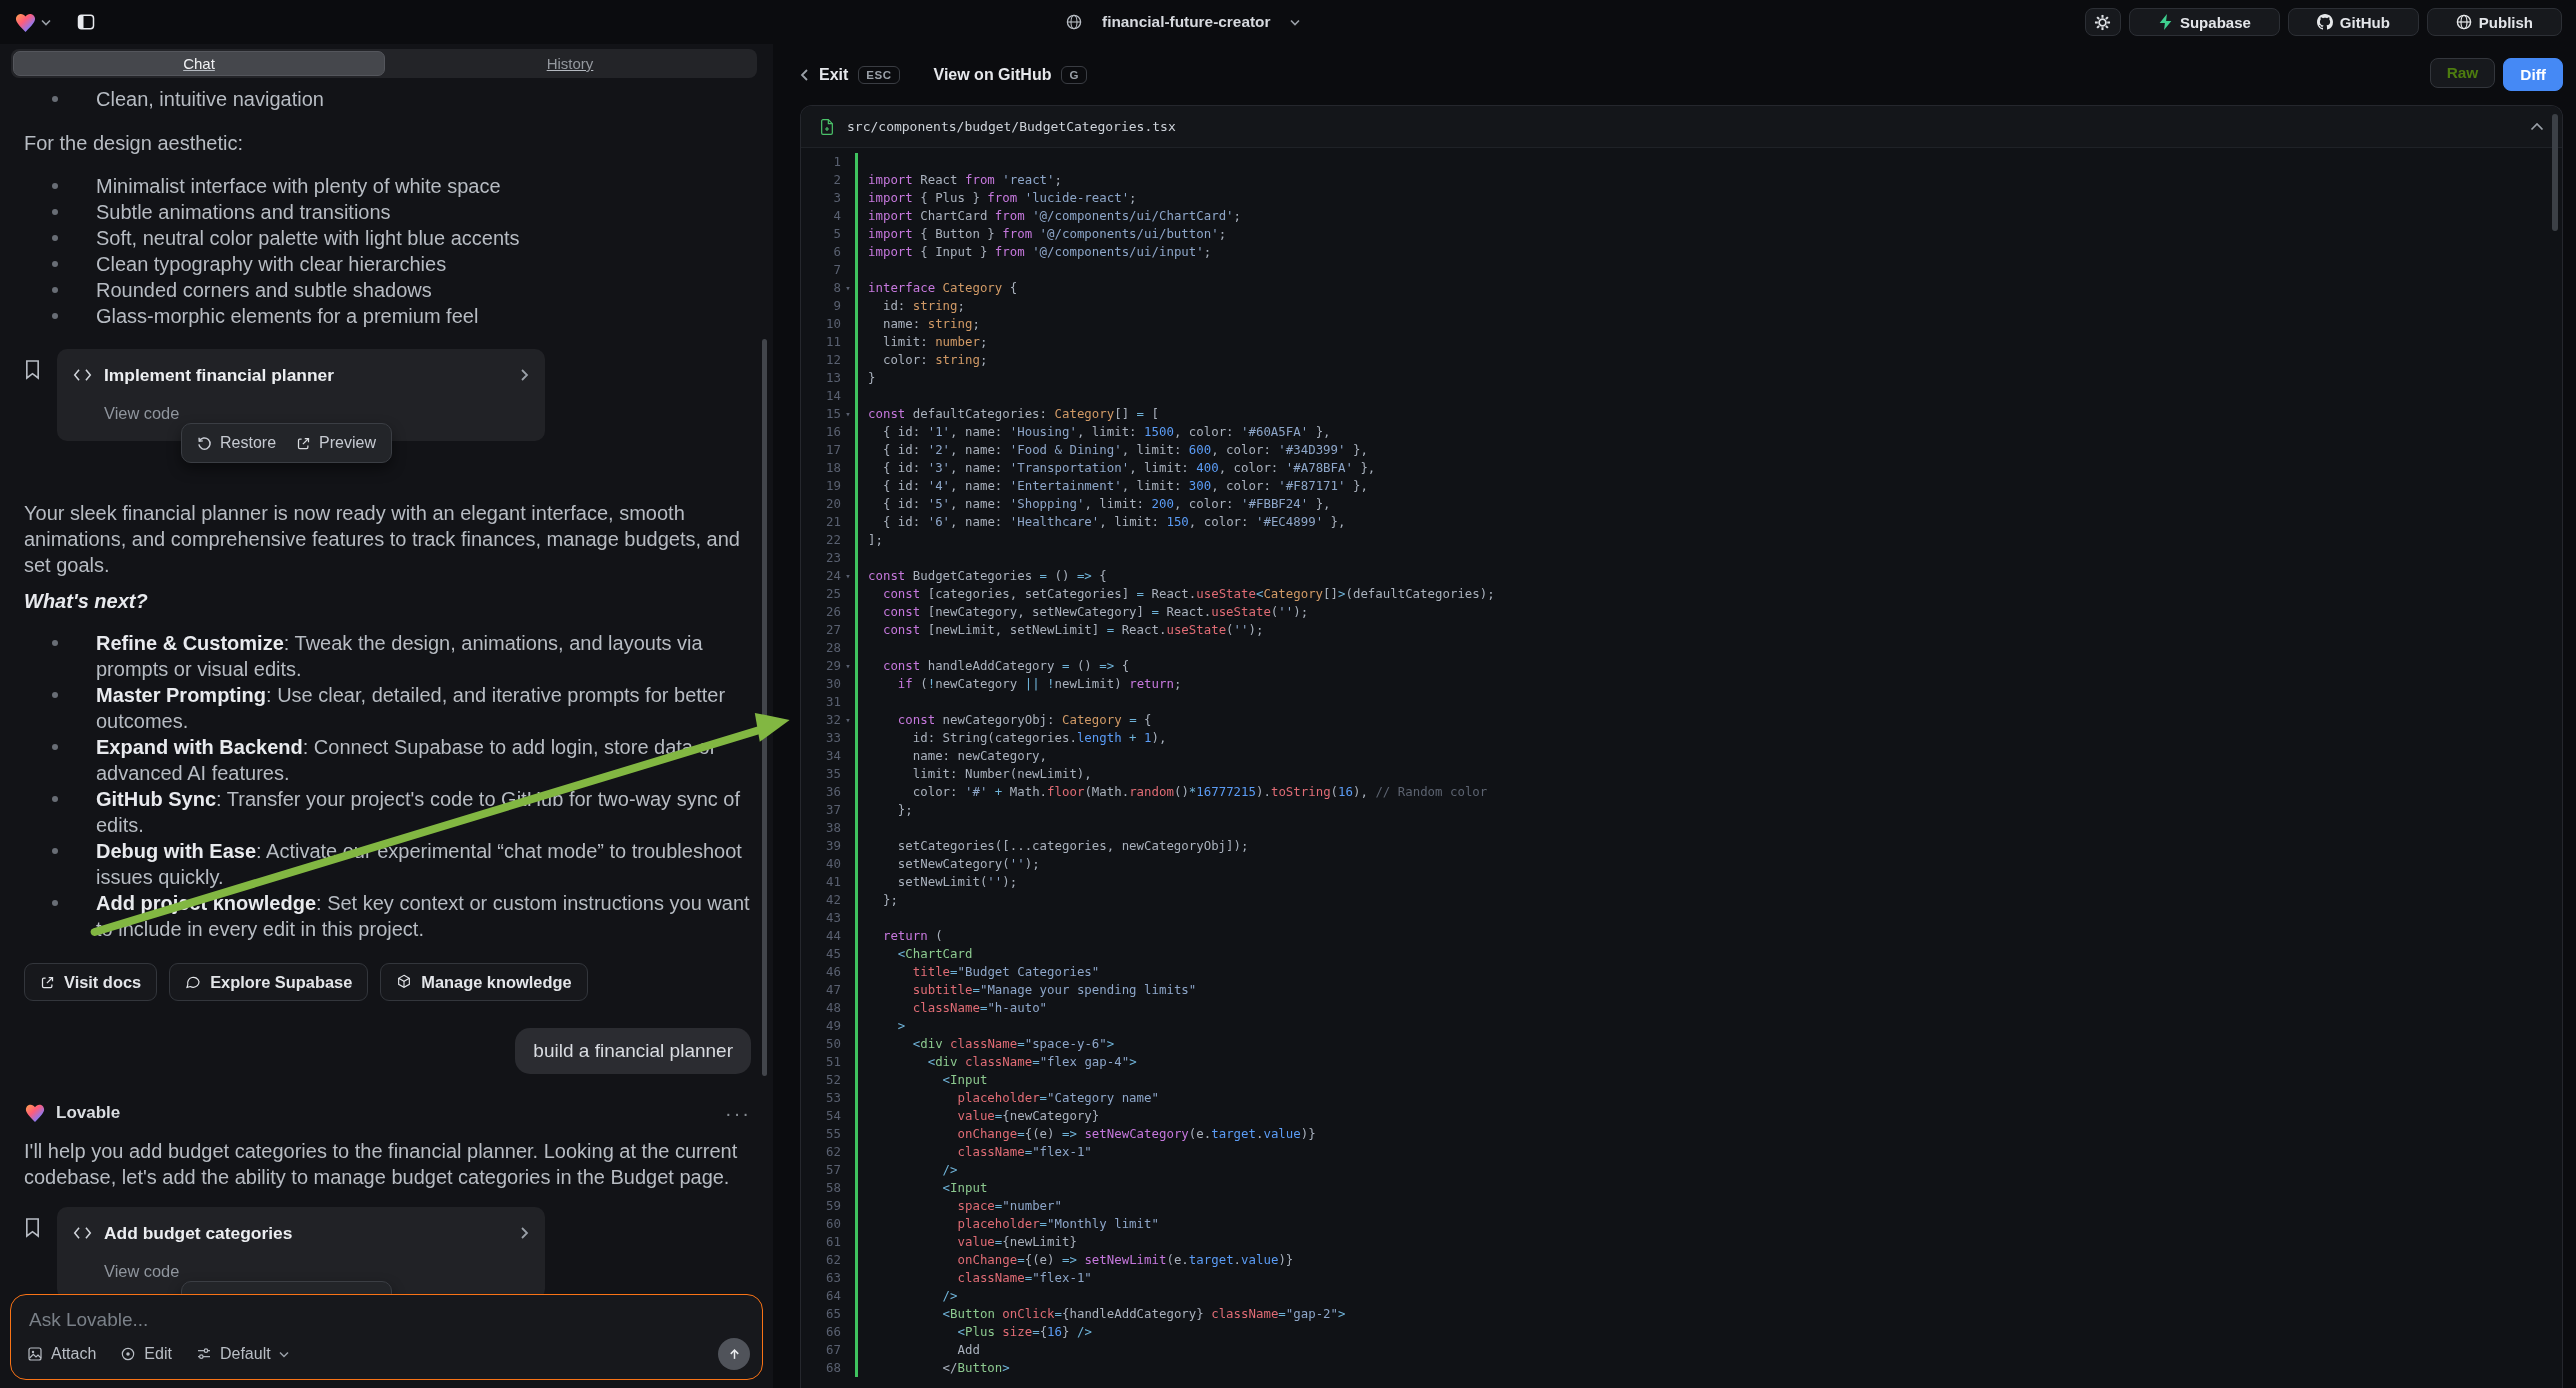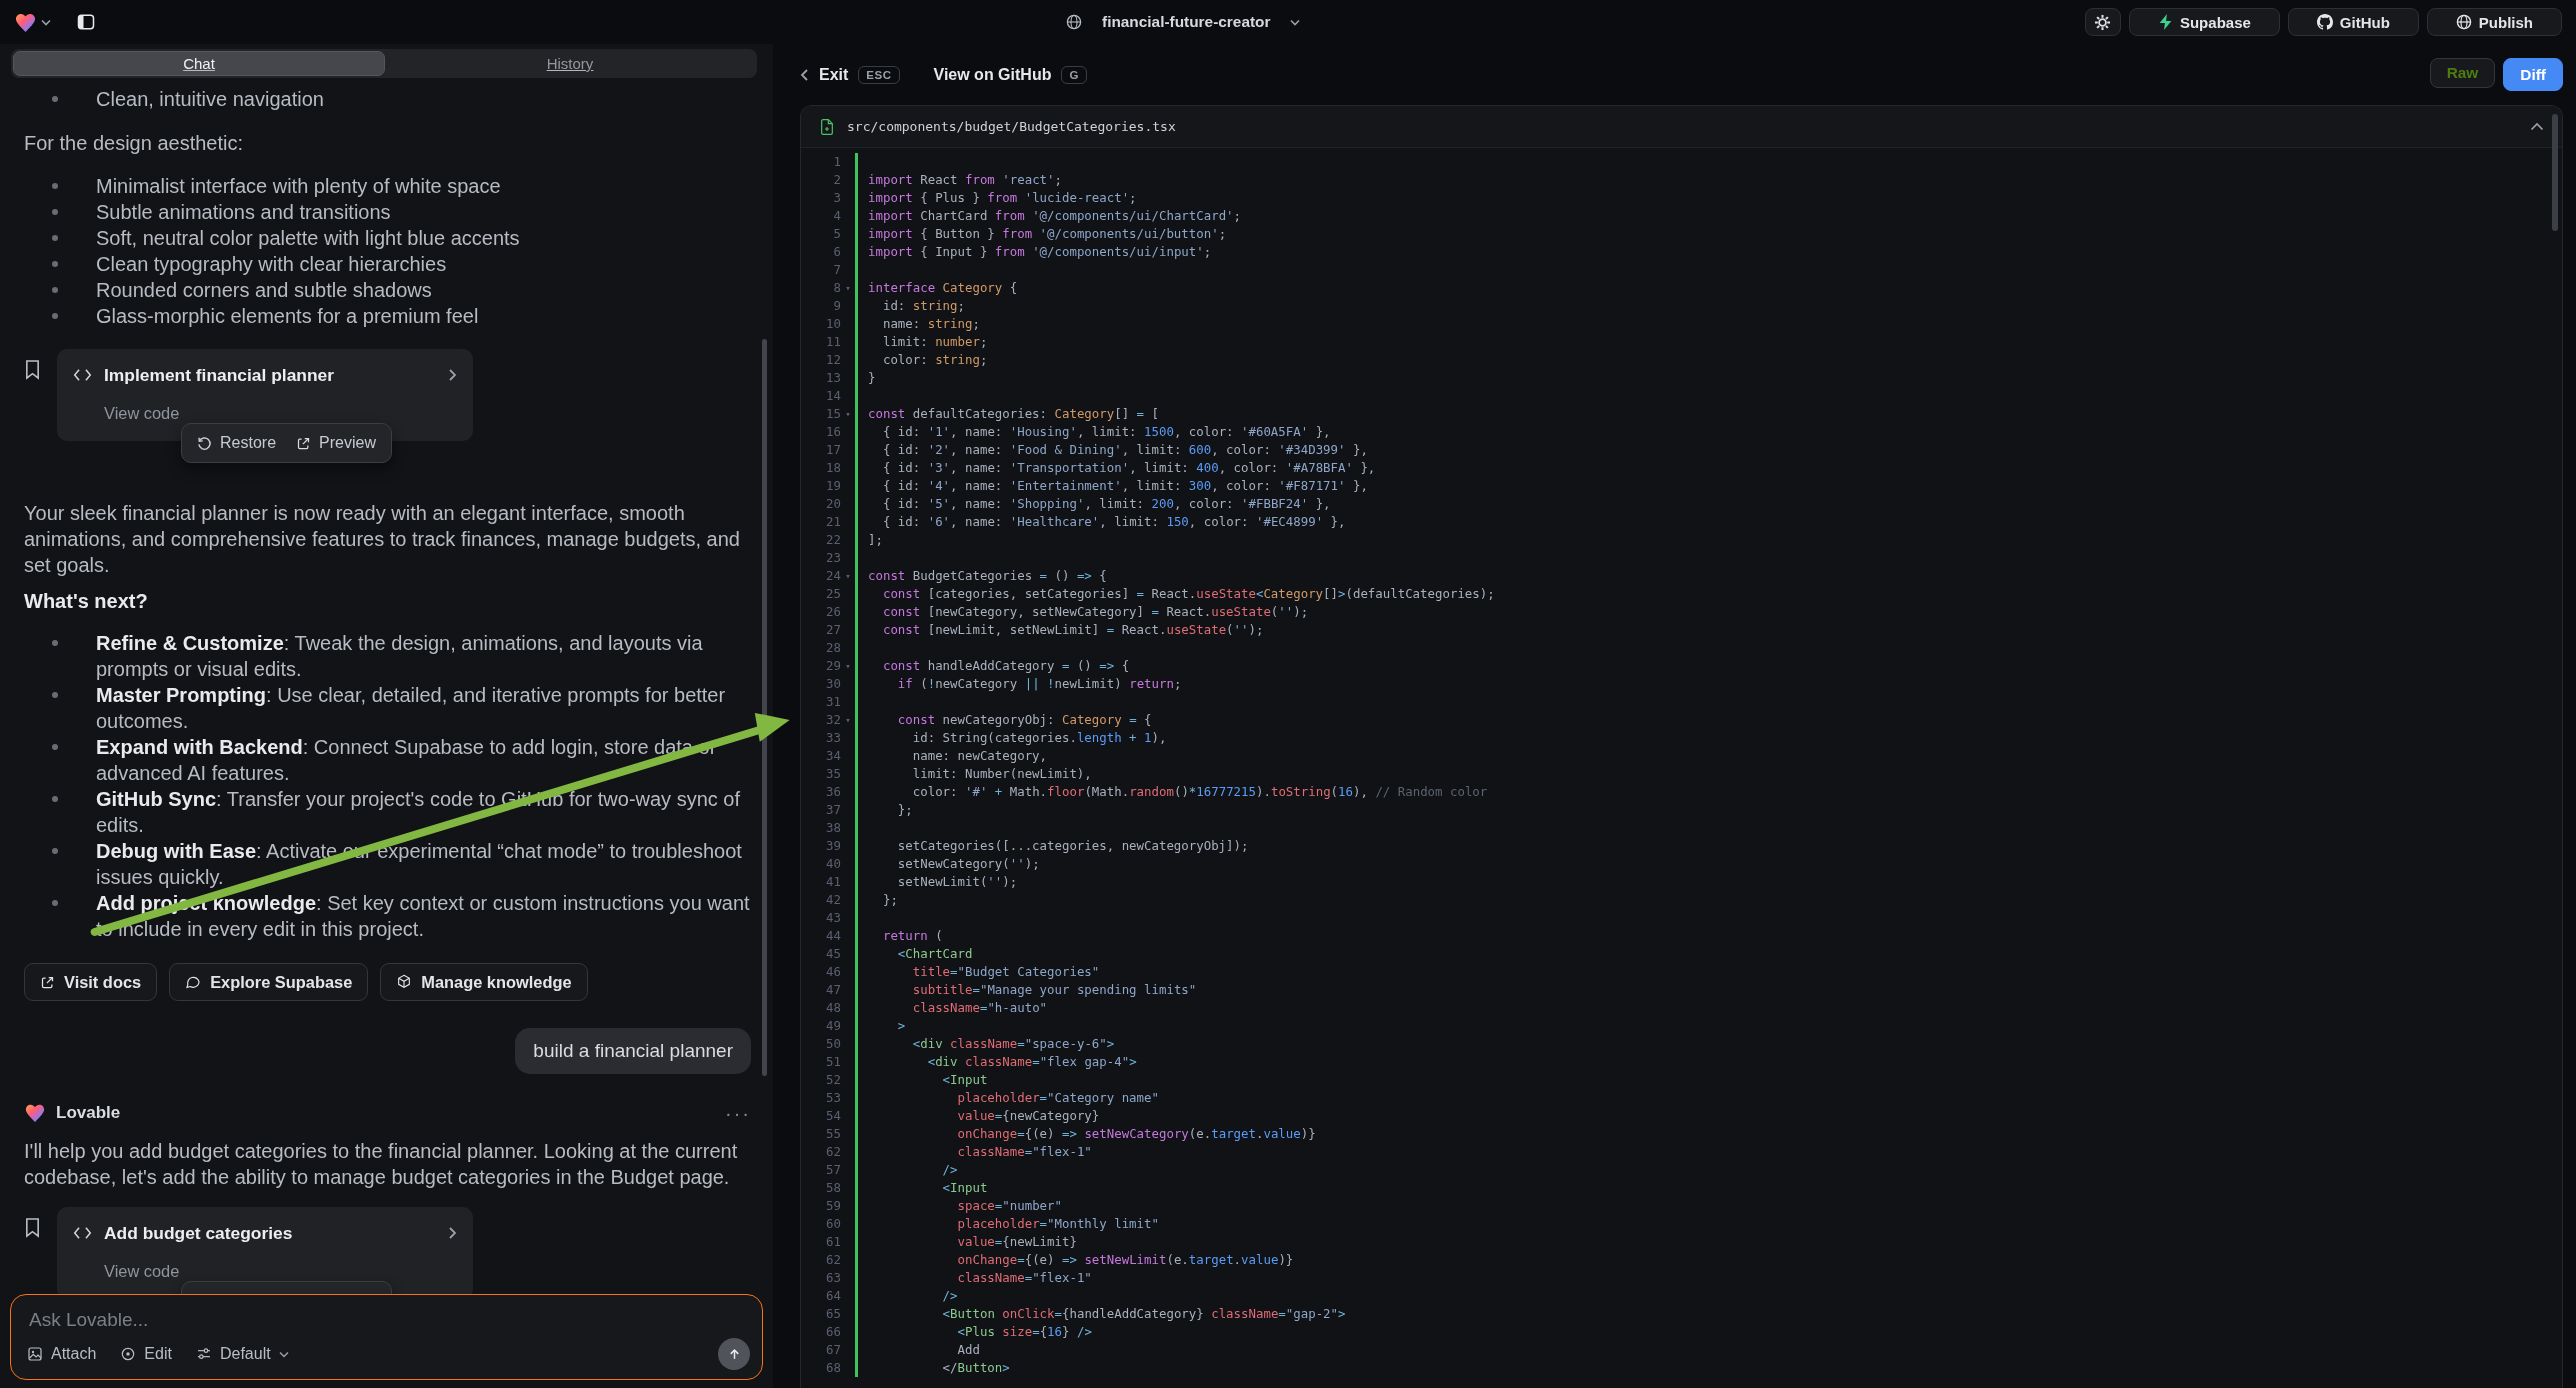--- a/index.html
+++ b/index.html
@@ -22,25 +22,25 @@
   .chat-panel { position:absolute; top:44px; left:0; width:773px; bottom:0; background:#121317; }
   .tabs { position:absolute; top:5px; left:11px; right:16px; height:29px; background:#232428; border-radius:8px; display:flex; padding:2px;text-decoration:underline; }
   .tab { flex:1; display:flex; align-items:center; justify-content:center; font-size:15px; color:#94989e; border-radius:7px; cursor:pointer; }
   .tab.active { background:#45474c; color:#f0f1f3; border:1px solid #54565c; }
   .chat-scroll { position:absolute; top:34px; left:0; right:0; bottom:0; padding:8px 22px 0 24px; overflow:hidden; display:flex; flex-direction:column; align-items:stretch; font-size:20px; line-height:26px; color:#b7bcc3; }
   .msg-p { margin-top:18px; }
   .bullet-list { list-style:none; margin-top:17px; }
   .bullet-list li { display:flex; gap:38px; }
   .bullet-list .dot { width:6px; height:6px; border-radius:50%; background:#686d75; flex:none; margin-top:10px; margin-left:28px; }
   .bold { color:#e8eaee; font-weight:700; }
-  .h-bold { margin-top:10px; color:#e8eaee; font-weight:700; }
+  .h-bold { margin-top:10px; color:#e8eaee; font-weight:700;font-style:italic; }
 
   .vcard-wrap { position:relative; margin:20px 0 30px 0; padding-left:33px; width:458px; }
   .bm-icon { position:absolute; left:0; top:10px; }
-  .vcard { width:416px; background:#212226; border-radius:10px; padding:13px 16px 15px; position:relative; }
+  .vcard { width:488px; background:#212226; border-radius:10px; padding:13px 16px 15px; position:relative; }
   .vcard-row1 { display:flex; align-items:center; gap:12px; }
   .vcard-title { font-size:17.4px; color:#eceef1; font-weight:600; flex:1; }
   .vcard-link { margin:12px 0 0 31px; font-size:16.4px; color:#8f959d; cursor:pointer; }
   .vpill { position:absolute; left:124px; bottom:-22px; height:40px; background:#232529; border:1px solid #3b3e44; border-radius:10px; display:flex; align-items:center; gap:20px; padding:8px 15px; box-shadow:0 6px 14px rgba(0,0,0,.45); }
   .vpill .pitem { display:flex; align-items:center; gap:8px; font-size:16px; color:#c6cad1; cursor:pointer; white-space:nowrap; }
   .vpill .pitem.dim { color:#7d838c; }
 
   .actions-row { display:flex; gap:12px; margin-top:21px; }
   .action-btn { height:38px; display:flex; align-items:center; gap:9px; padding:0 15px; background:#17181c; border:1px solid #33363c; border-radius:9px; font-size:16.4px; color:#e3e5e9; font-weight:600; cursor:pointer; white-space:nowrap; }
 

